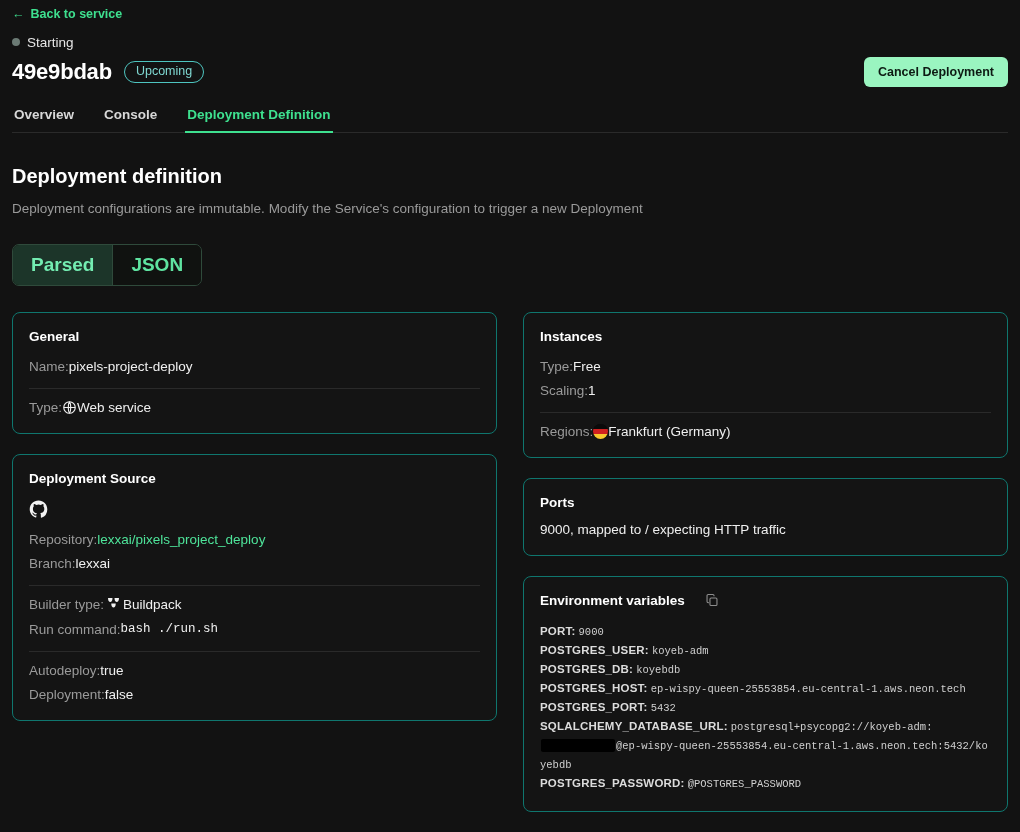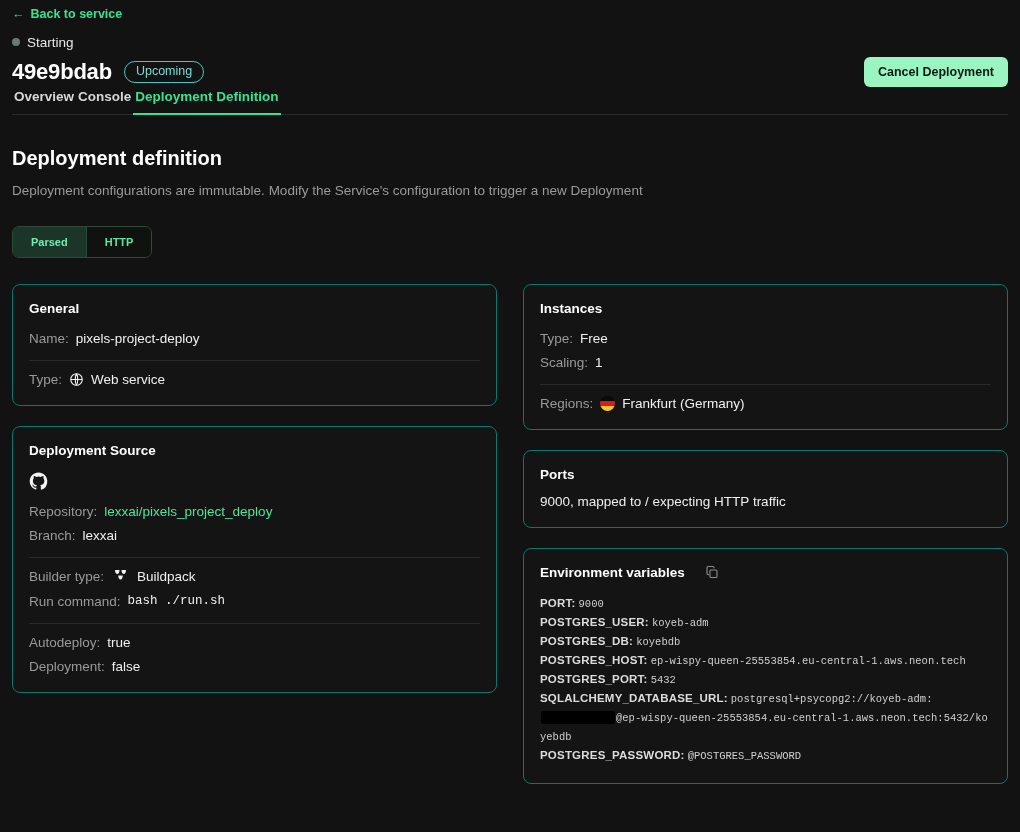--- a/index.html
+++ b/index.html
@@ -51,22 +51,22 @@
     padding: 8px 14px; font-size: 12.5px; font-weight: 600;
     font-family: "Liberation Sans", sans-serif;
     cursor: pointer;
   }
   .subtitle {
     margin-top: 9px; font-size: 13.5px; color: #9a9a9a;
   }
 
   
   .tabs {
-    display: flex; align-items: flex-end; 
-    margin-top: 4px;
+    display: flex; align-items: flex-end; gap: 26px;
+    margin-top: 22px;
     border-bottom: 1px solid #2a2a2a;
   }
   .tab {
     font-size: 13.5px; font-weight: 700; color: #d8d8d8;
     padding: 0 2px 9px; cursor: pointer;
     border-bottom: 2px solid transparent;
     margin-bottom: -1px;
   }
   .tab.active { color: #3ee08f; border-bottom-color: #3ee08f; }
 
@@ -78,21 +78,21 @@
   .section-sub {
     font-size: 13.5px; color: #9a9a9a; margin-top: 13px;
   }
 
   
   .segmented {
     display: inline-flex; margin-top: 28px;
     border: 1px solid #2f4a3b; border-radius: 7px; overflow: hidden;
   }
   .seg {
-    font-size: 11px; font-weight: 600; color: #5fe3a1;
+    font-size: 19px; font-weight: 600; color: #5fe3a1;
     padding: 9px 18px; cursor: pointer; background: #101210;
     border: none; font-family: "Liberation Sans", sans-serif;
   }
   .seg.active { background: #1c3529; color: #73ecb1; }
   .seg + .seg { border-left: 1px solid #2f4a3b; }
 
   
   .cols {
     display: flex; gap: 26px; margin-top: 26px;
     align-items: flex-start;
@@ -105,21 +105,21 @@
     border-radius: 8px;
     padding: 16px 16px 18px;
   }
   .card-title {
     font-size: 13.5px; font-weight: 700; color: #ffffff;
     margin-bottom: 6px;
   }
   .card-title-row { display: flex; align-items: center; gap: 20px; margin-bottom: 6px; }
 
   .kv {
-    display: flex; align-items: center; gap: 7px;
+    display: flex; align-items: center; gap: 0;
     font-size: 13.5px; padding: 9px 0 0;
   }
   .k { color: #9a9a9a; }
   .v { color: #f0f0f0; }
   .v.link { color: #4ee49a; cursor: pointer; }
   .v.mono { font-family: "Liberation Mono", monospace; font-size: 12.5px; }
   .divider { height: 1px; background: #2a2a2a; margin: 14px 0 2px; }
 
   .icon-inline { display: inline-flex; align-items: center; }
 
@@ -186,21 +186,21 @@
     <div class="tab">Overview</div>
     <div class="tab">Console</div>
     <div class="tab active">Deployment Definition</div>
   </div>
 
   <div class="section-title">Deployment definition</div>
   <div class="section-sub">Deployment configurations are immutable. Modify the Service's configuration to trigger a new Deployment</div>
 
   <div class="segmented">
     <button class="seg active">Parsed</button>
-    <button class="seg">HTTP</button>
+    <button class="seg">JSON</button>
   </div>
 
   <div class="cols">
 
     <div class="col">
 
       <div class="card">
         <div class="card-title">General</div>
         <div class="kv">
           <span class="k">Name:</span>

